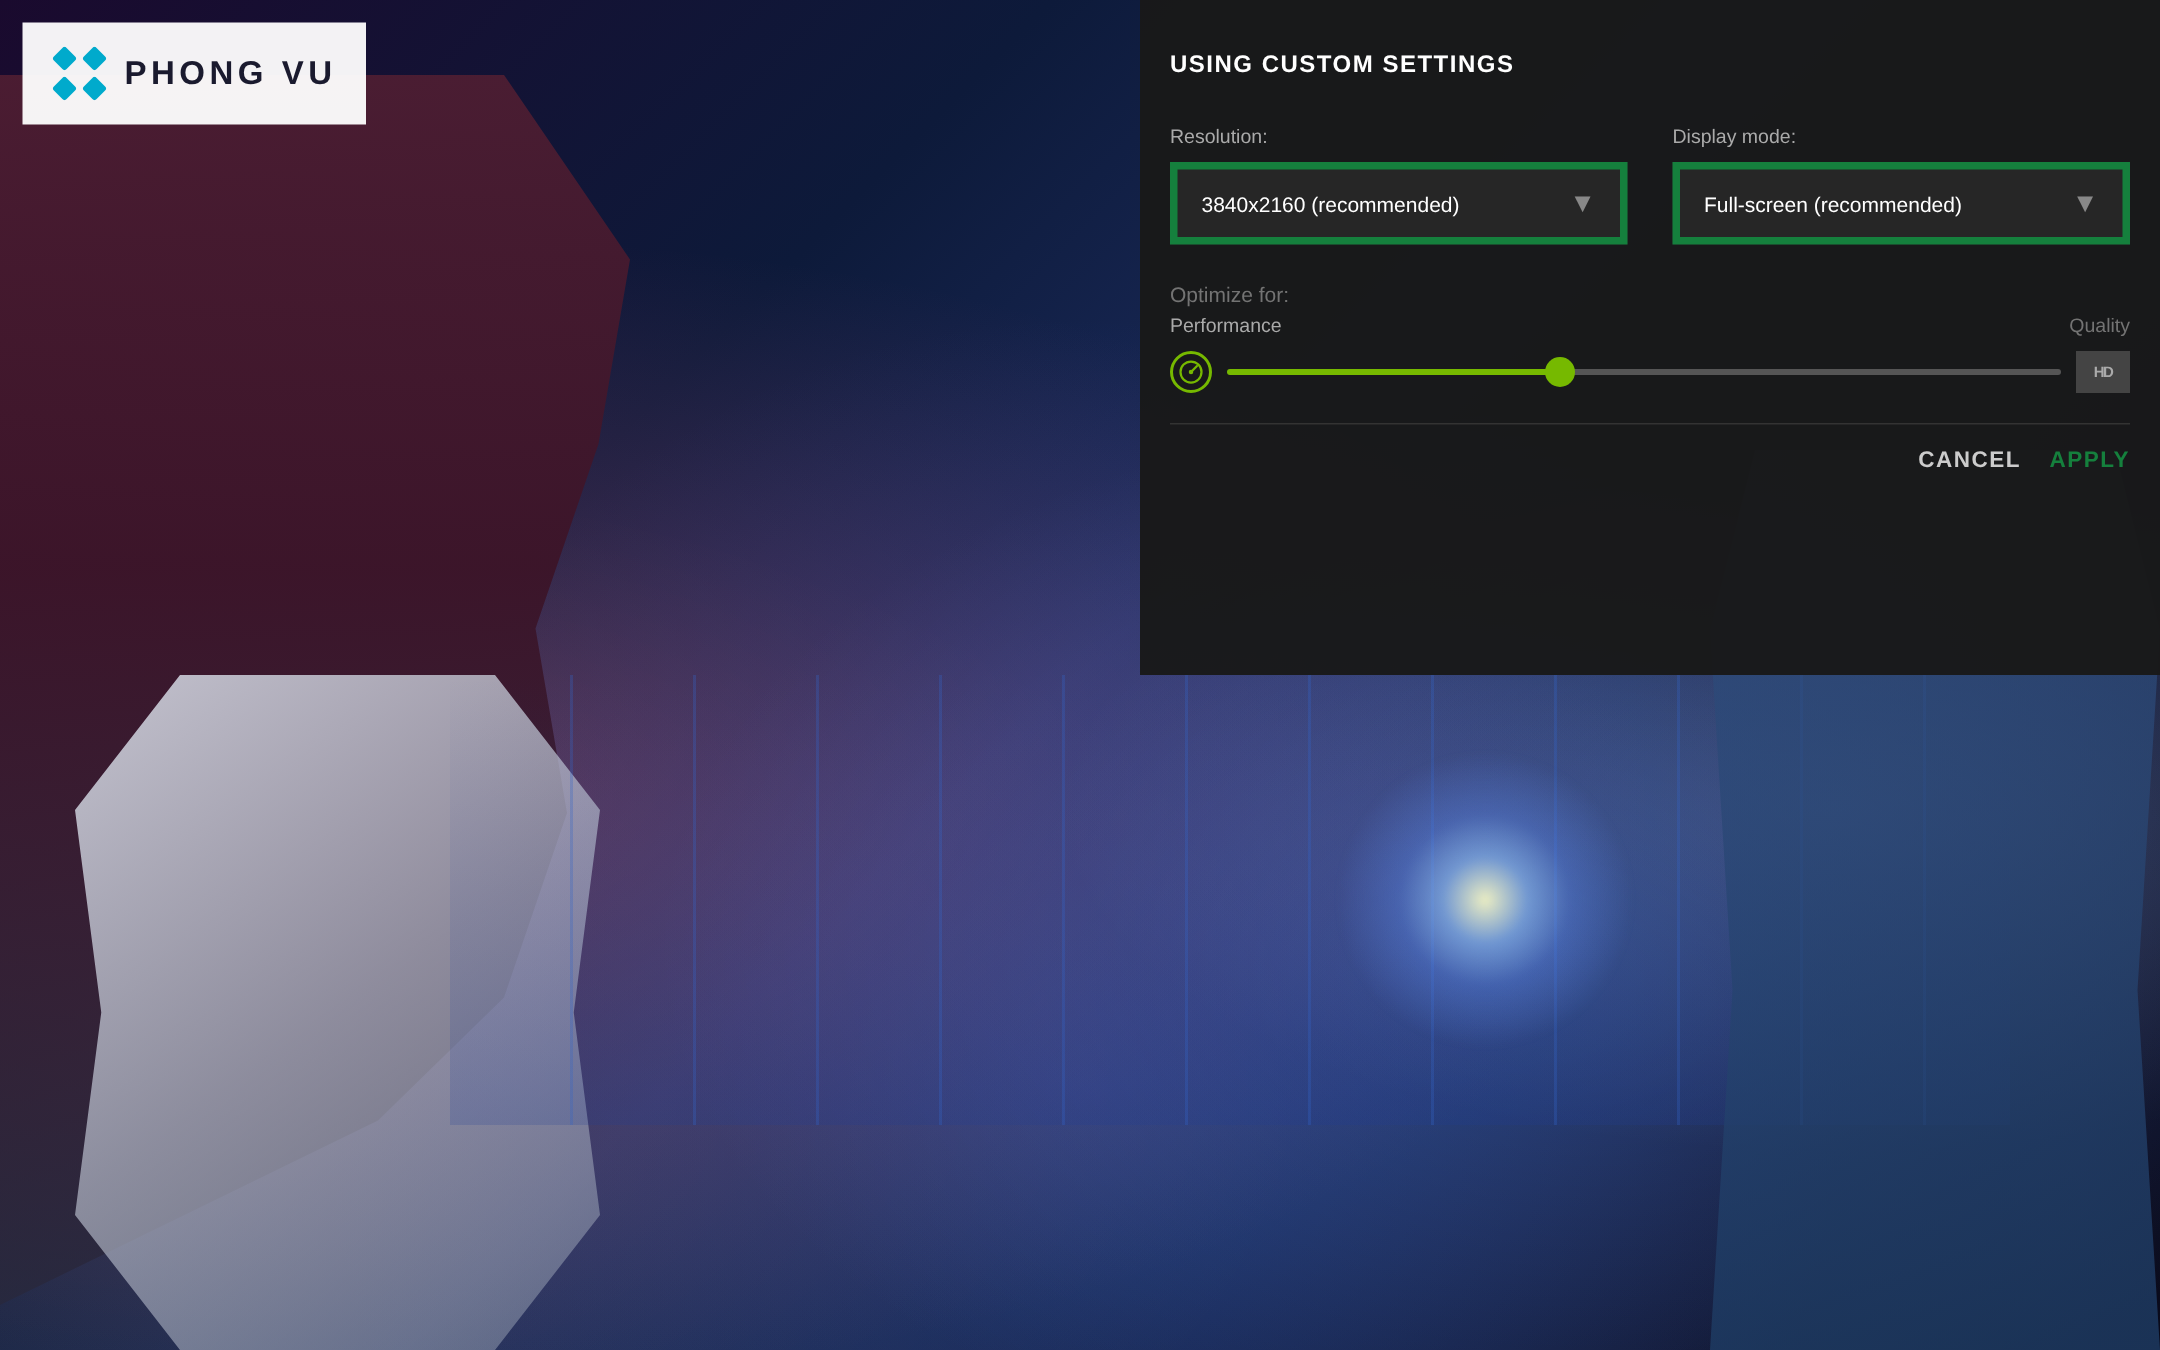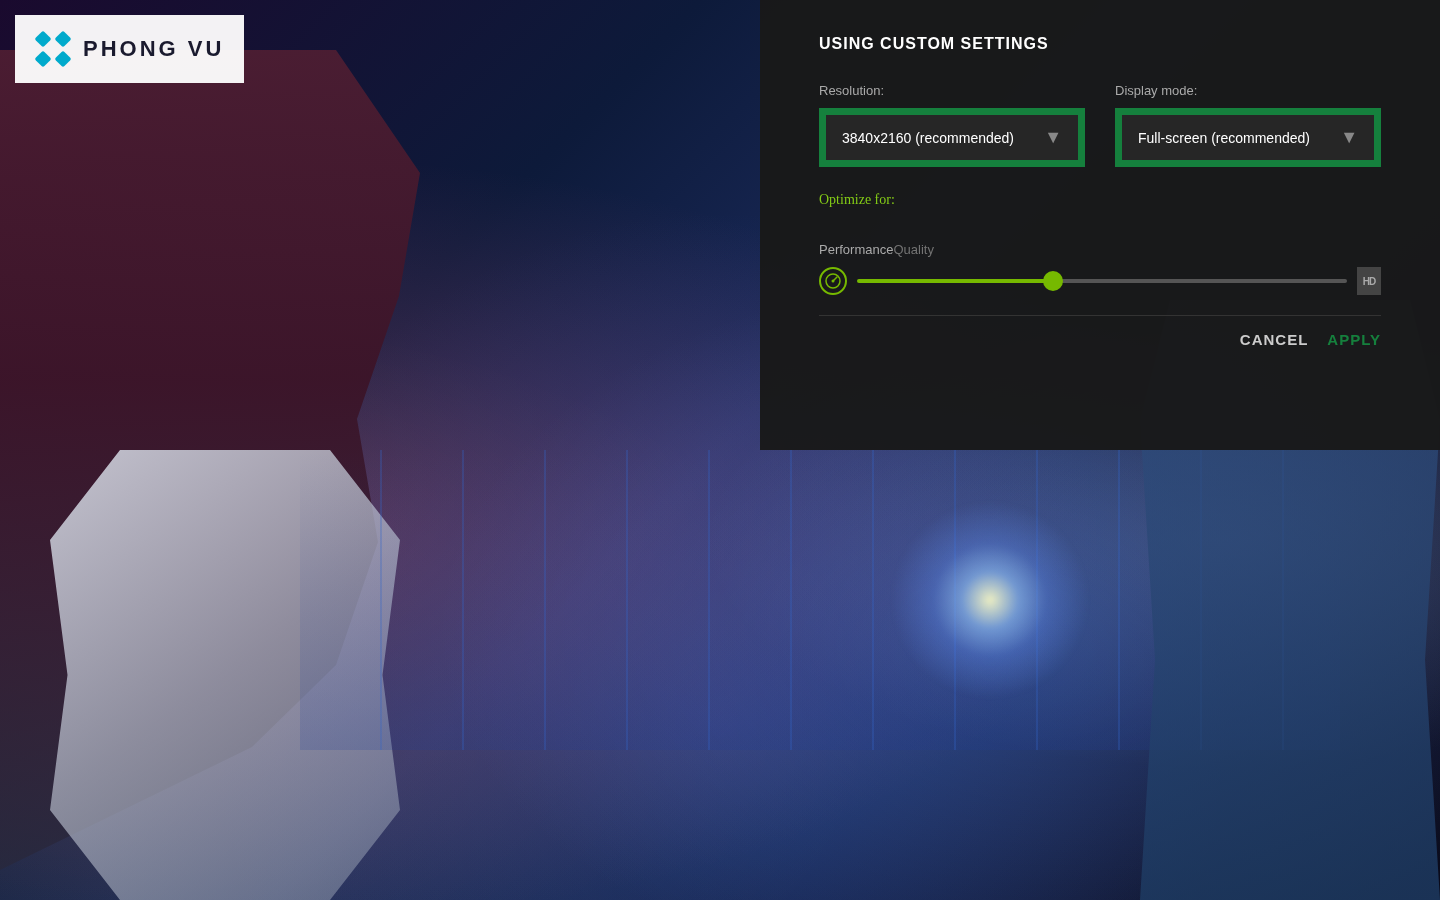--- a/index.html
+++ b/index.html
@@ -122,21 +122,21 @@
 
     
     .dialog {
       position: absolute;
       top: 0;
       right: 0;
       width: 680px;
       height: 450px;
       background: rgba(25, 25, 25, 0.97);
       color: #ffffff;
-      padding: 35px 59px 30px;
+      padding: 35px 20px 30px;
       z-index: 20;
     }
 
     .dialog-title {
       font-size: 16px;
       font-weight: 600;
       letter-spacing: 1px;
       color: #ffffff;
       margin-bottom: 30px;
       text-transform: uppercase;
@@ -154,51 +154,51 @@
 
     .field-label {
       font-size: 13px;
       color: #aaaaaa;
       margin-bottom: 10px;
     }
 
     .field-select {
       width: 100%;
       background: rgba(40, 40, 40, 0.9);
-      border: 7px solid #15803d;
+      border: 5px solid #15803d;
       color: #ffffff;
       padding: 12px 16px;
       font-size: 14px;
       display: flex;
       align-items: center;
       justify-content: space-between;
       cursor: pointer;
       position: relative;
     }
 
     .select-arrow {
       color: #888;
       font-size: 18px;
     }
 
     .optimize-label {
       font-size: 14px;
-      color: #84cc16;
-      margin-bottom: 34px;
-      font-family: Liberation Serif, serif;
+      color: #737373;
+      margin-bottom: 5px;
     }
 
     .slider-section {
       margin-bottom: 20px;
     }
 
     .slider-labels {
       display: flex;
-      justify-content: flex-start;
+      justify-content: space-between;
       margin-bottom: 10px;
+      gap: 36px;
     }
 
     .slider-label-left {
       font-size: 13px;
       color: #aaaaaa;
     }
 
     .slider-label-right {
       font-size: 13px;
       color: #737373;
@@ -238,21 +238,21 @@
       left: 40%;
       transform: translate(-50%, -50%);
       width: 20px;
       height: 20px;
       background: #76b900;
       border-radius: 50%;
       cursor: pointer;
     }
 
     .slider-icon-right {
-      width: 24px;
+      width: 36px;
       height: 28px;
       background: #444;
       display: flex;
       align-items: center;
       justify-content: center;
       color: #aaa;
       font-size: 10px;
       font-weight: 700;
       flex-shrink: 0;
       letter-spacing: -1px;

